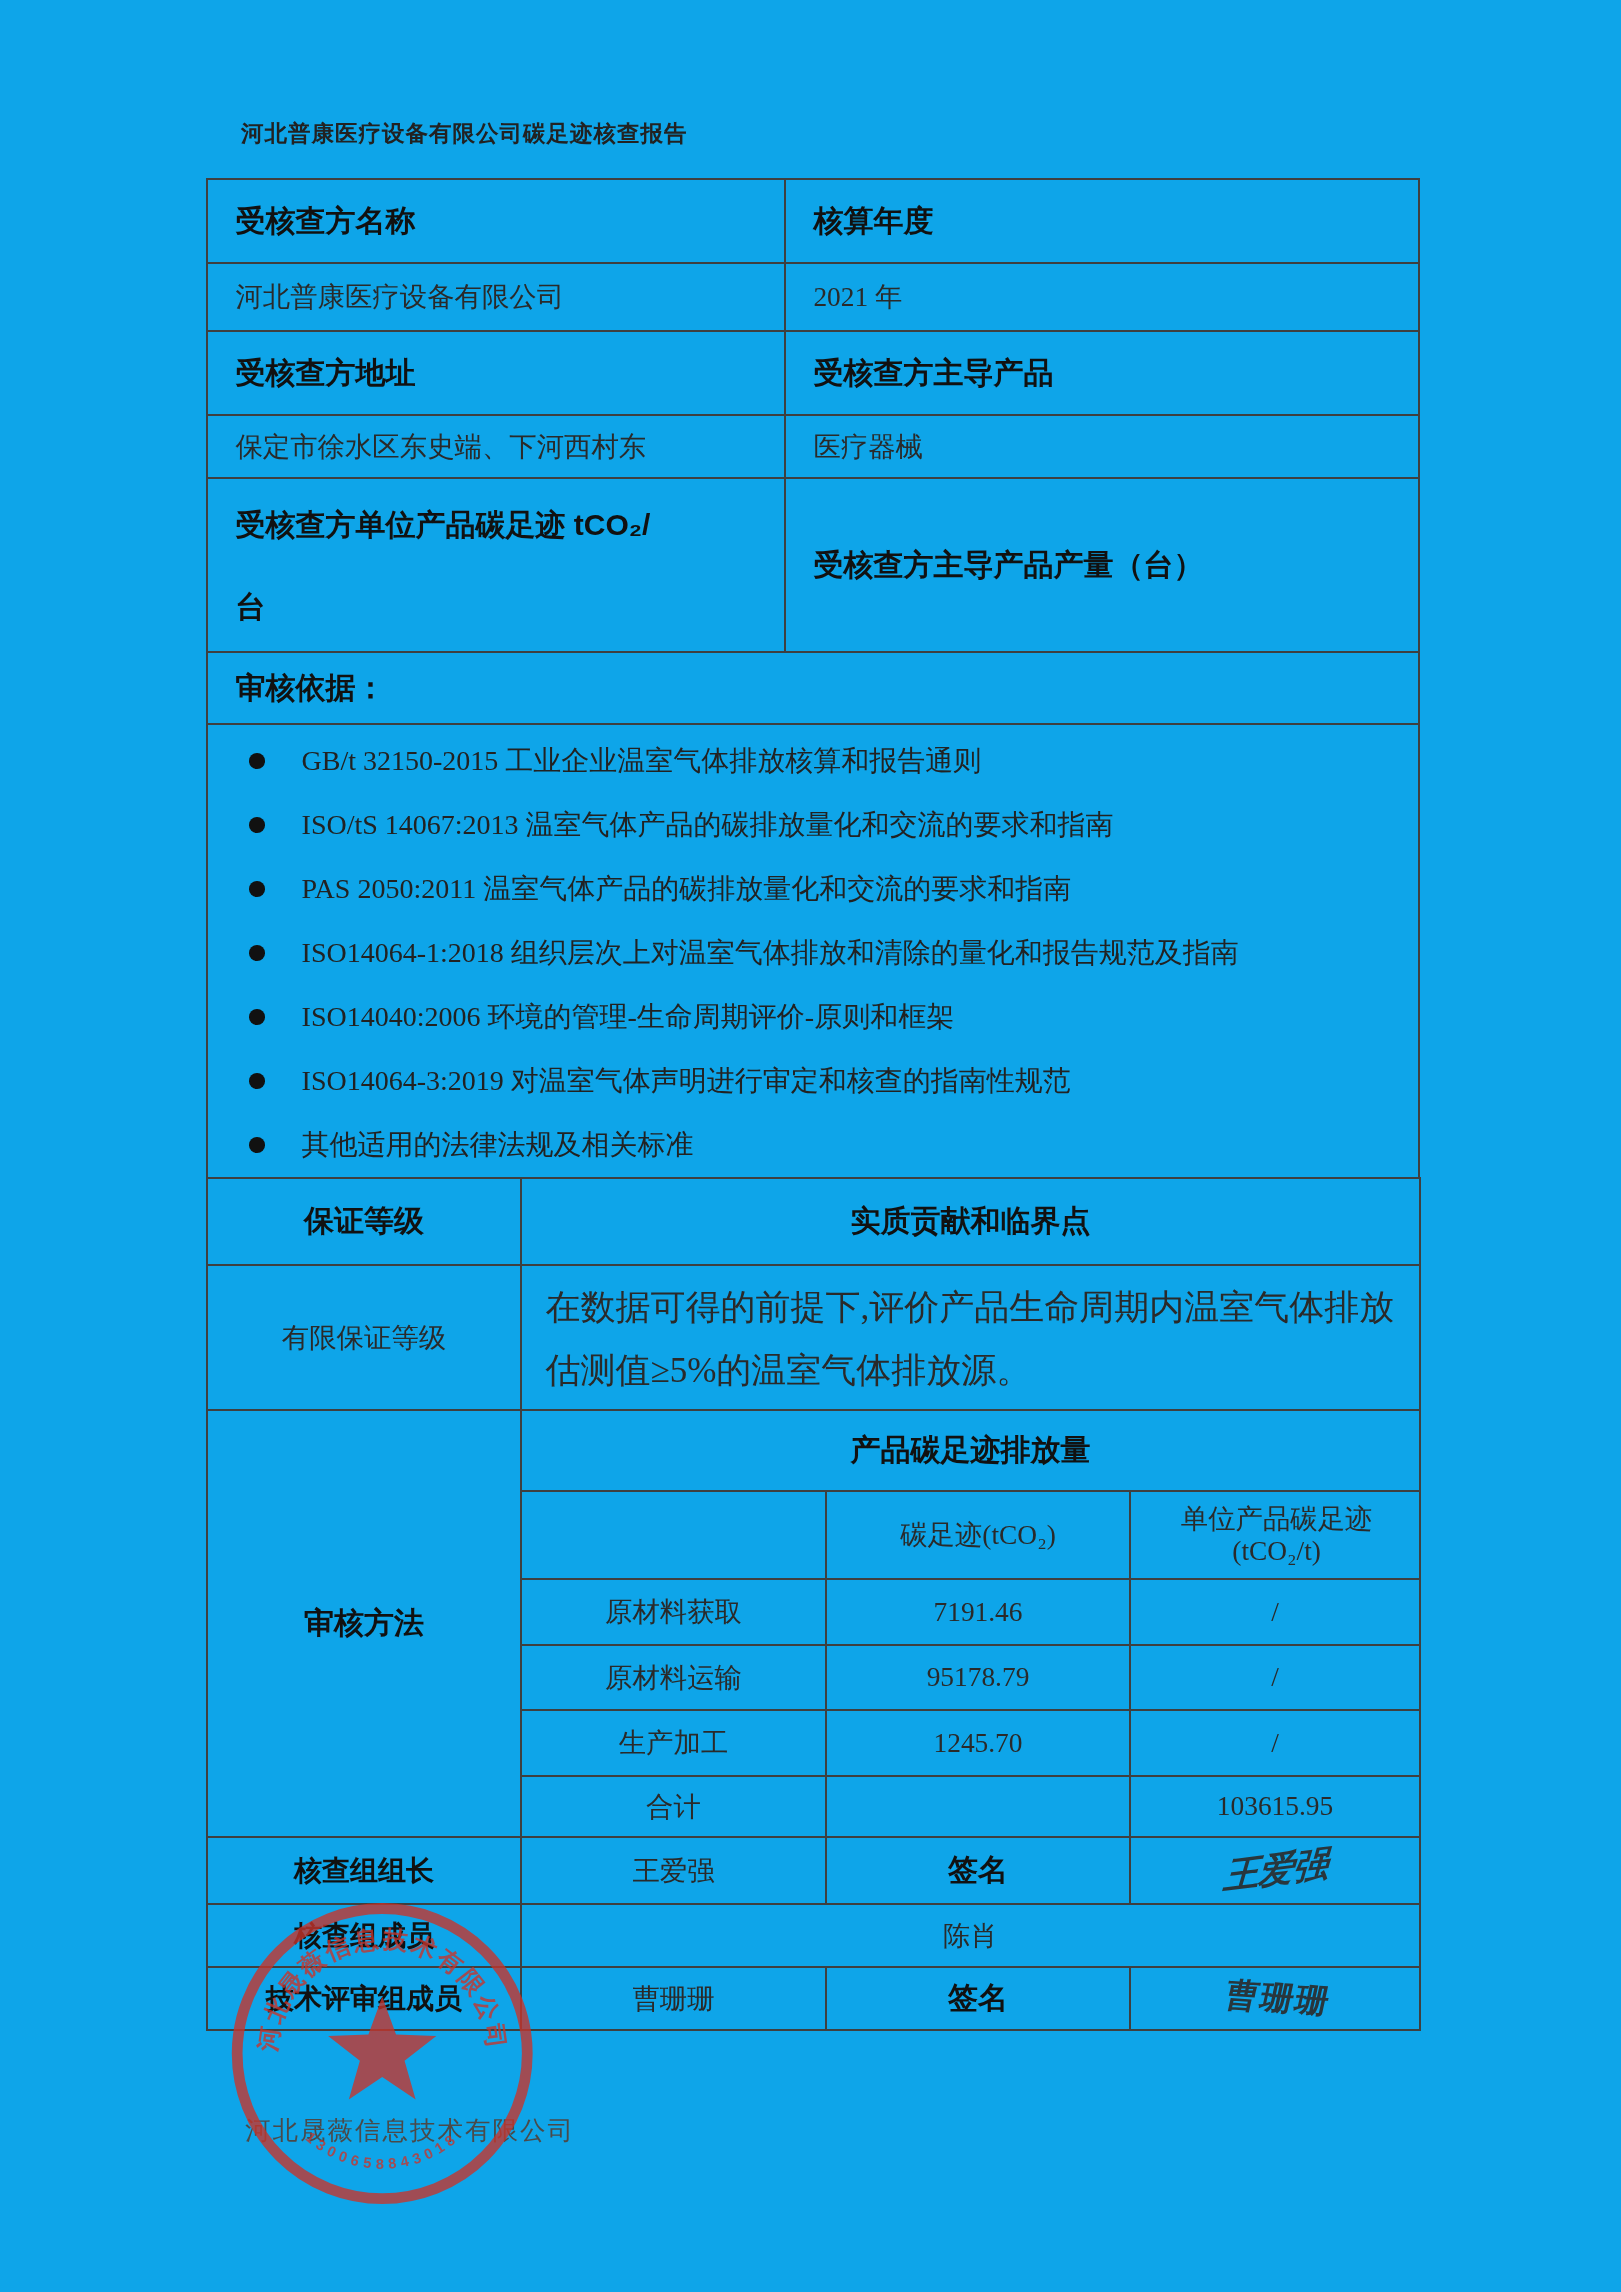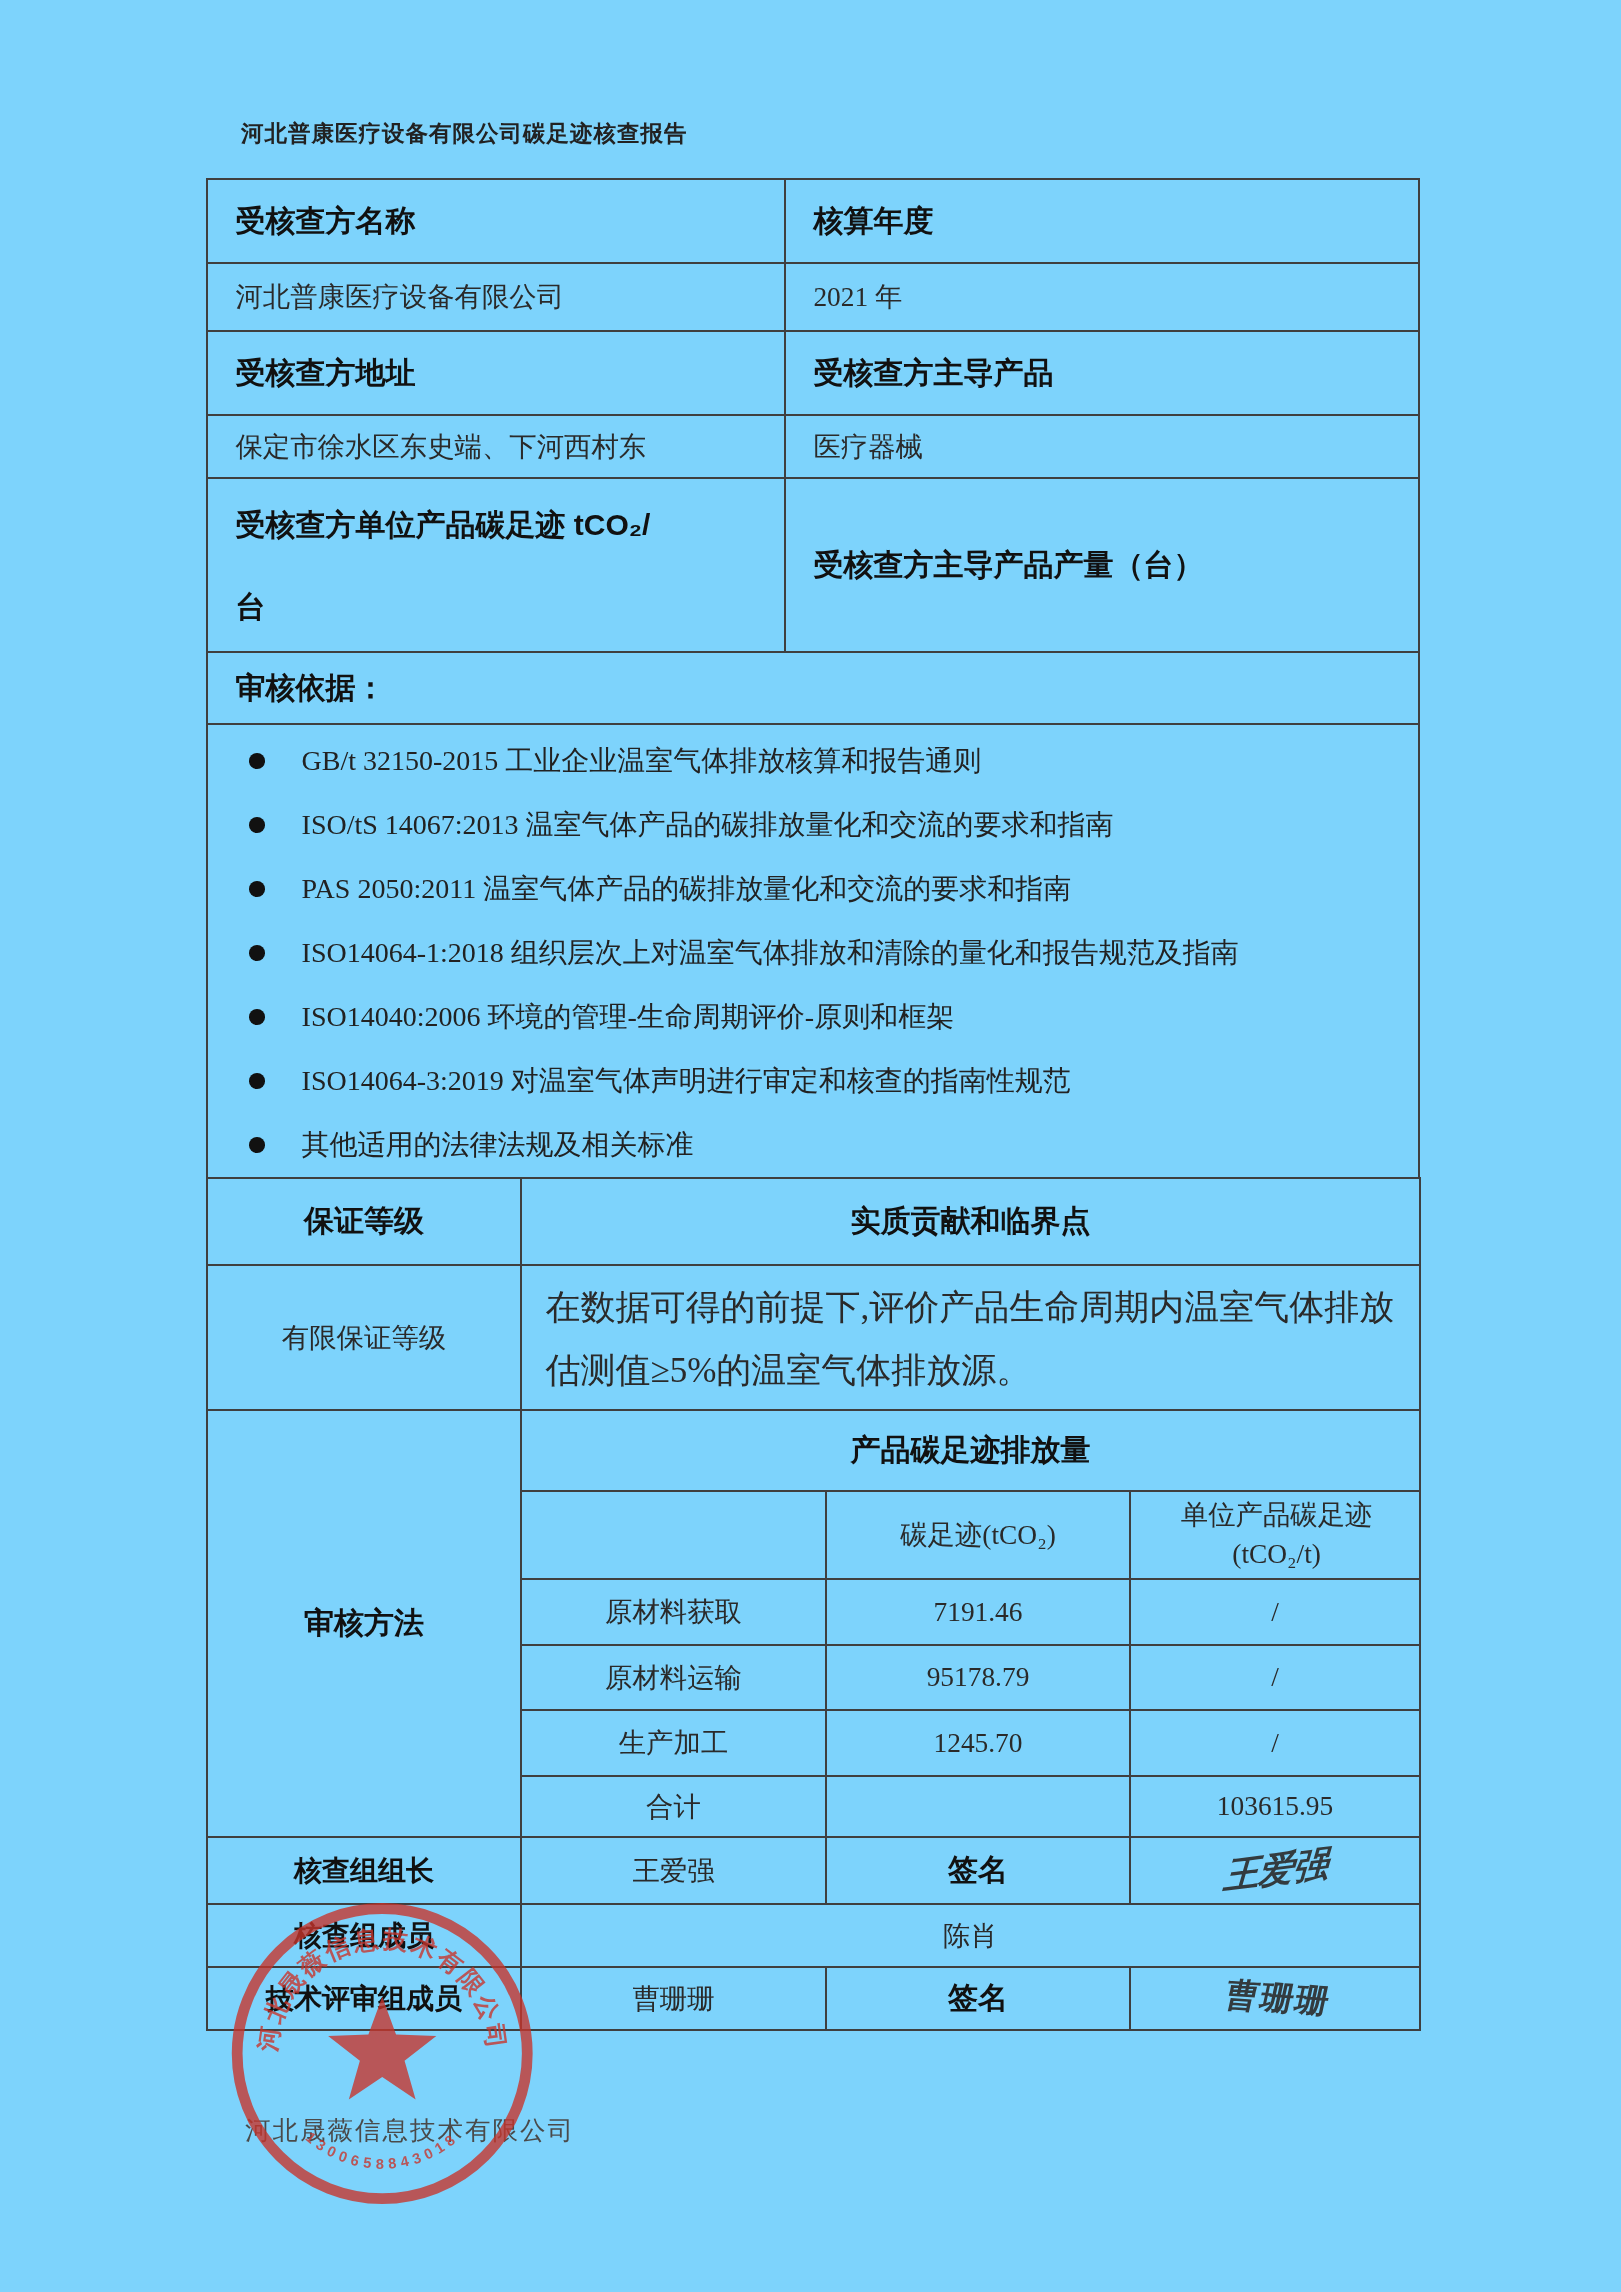--- a/index.html
+++ b/index.html
@@ -1,16 +1,16 @@
 <!DOCTYPE html>
 <html><head>
 <meta charset="utf-8">
 <style>
   html,body{margin:0;padding:0;background:#e9e9e9;}
-  .page{position:relative;width:1621px;height:2293px;background:#7dd3fc;overflow:hidden;
+  .page{position:relative;width:1621px;height:2293px;background:#0ea5e9;overflow:hidden;
         font-family:"Liberation Serif",serif;color:#1e1e1e;}
   .doc-title{position:absolute;left:241px;top:118px;font-size:22.5px;font-weight:bold;
              font-family:"Liberation Serif",serif;color:#222;letter-spacing:1px;}
   .tbl-wrap{position:absolute;left:206px;top:178px;width:1212px;}
   table{border-collapse:collapse;table-layout:fixed;width:1212px;}
   .sect{margin-top:-2px;}
   td{border:2px solid #3f3f3f;vertical-align:middle;padding:0 9.8px;overflow:hidden;}
   .hd{font-family:"Liberation Sans",sans-serif;font-weight:bold;font-size:30px;color:#111;}
   .val{font-size:27.4px;color:#2a2a2a;}
   .pl{padding-left:27.4px;text-align:left;}
@@ -132,21 +132,21 @@
           <col style="width:290px">
         </colgroup>
       <tbody>
           <tr>
         <td class="hd ctr" rowspan="6">审核方法</td>
         <td class="hd ctr" colspan="3">产品碳足迹排放量</td>
       </tr>
       <tr>
         <td></td>
         <td class="val ctr">碳足迹(tCO₂)</td>
-        <td class="val ctr prewrap" style="line-height:39px;padding-left:13px;">单位产品碳足迹
+        <td class="val ctr prewrap" style="line-height:32px;padding-left:13px;">单位产品碳足迹
 (tCO₂/t)</td>
       </tr>
       <tr>
         <td class="val ctr">原材料获取</td>
         <td class="val ctr">7191.46</td>
         <td class="val ctr">/</td>
       </tr>
       <tr>
         <td class="val ctr">原材料运输</td>
         <td class="val ctr">95178.79</td>

